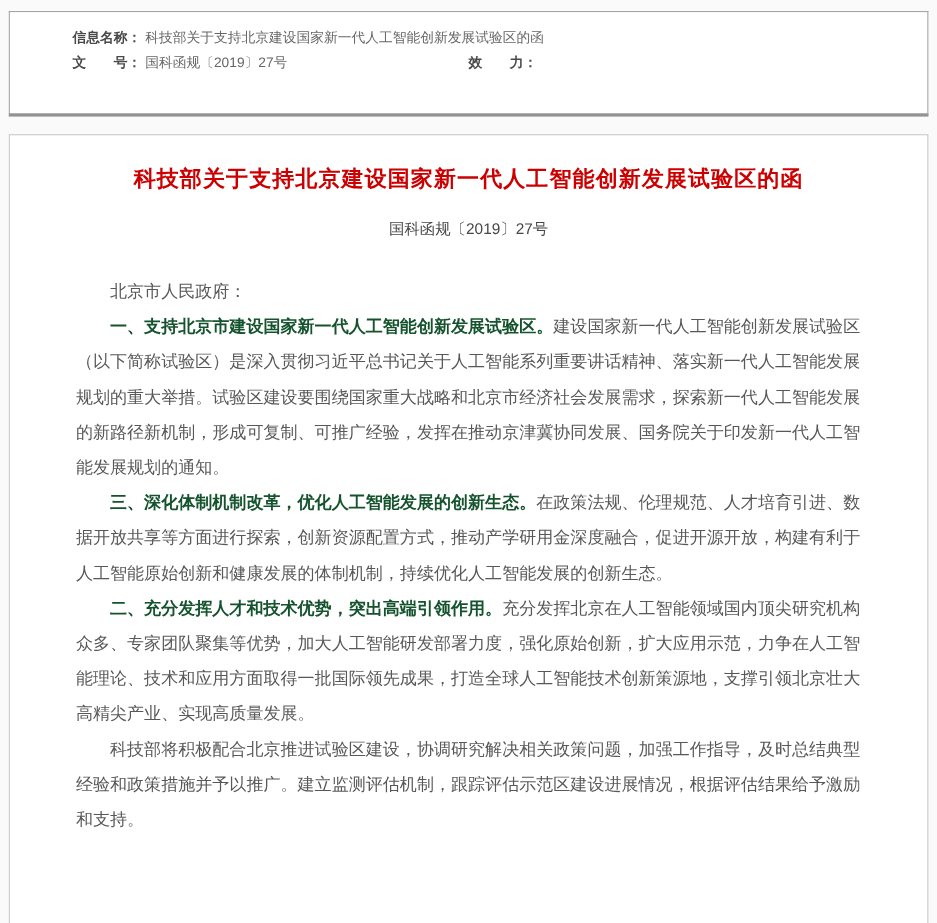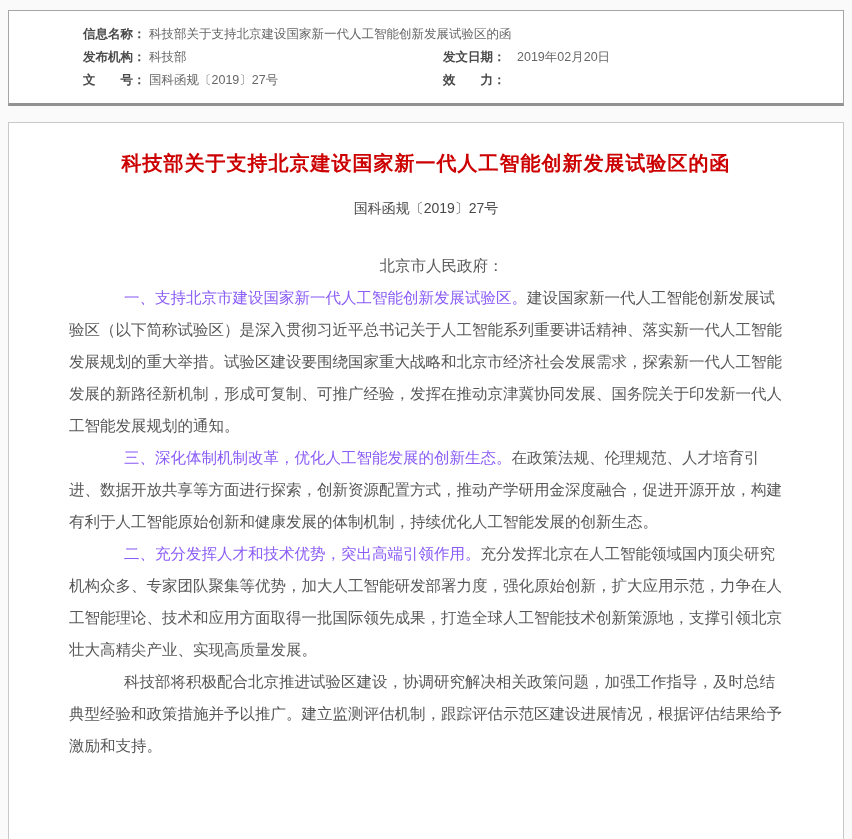--- a/index.html
+++ b/index.html
@@ -14,21 +14,21 @@
   
   .meta-panel {
     position: absolute; left: 8px; top: 10px; width: 836px; height: 96px;
     background: #fff;
     border: 1px solid #a6a6a6;
     border-bottom: 3px solid #929292;
     padding-top: 12px;
   }
   .meta-row { display: flex; align-items: center; height: 23px; font-size: 12.5px; }
   .m-label {
-    margin-left: 74px; width: 66px; flex: 0 0 66px;
+    margin-left: 57px; width: 66px; flex: 0 0 66px;
     font-weight: bold; color: #4a4a4a; white-space: pre;
   }
   .m-value { color: #666; white-space: nowrap; overflow: hidden; }
   .m-value.colwide { width: 294px; flex: 0 0 294px; }
   .m-label.right { margin-left: 0; width: 74px; flex: 0 0 74px; }
 
   
   .doc-panel {
     position: absolute; left: 8px; top: 122px; width: 836px; height: 920px;
     background: #fff;
@@ -48,39 +48,33 @@
     color: #474747;
     margin-top: 22px;
     line-height: 20px;
   }
   .doc-body {
     margin-top: 32px;
     font-size: 15.5px;
     line-height: 32px;
     color: #585858;
   }
-  .salutation { text-indent: 0; text-align: center; }
+  .salutation { text-indent: 0; }
   .doc-body p { text-indent: 2em; margin: 0; }
-  .doc-body p .lead { font-weight: normal; color: #8b5cf6; margin-left: 24px; }
+  .doc-body p .lead { font-weight: bold; color: #14532d; }
 </style>
 </head>
 <body>
 
 <div class="page">
 
   <div class="meta-panel">
     <div class="meta-row">
       <span class="m-label">信息名称：</span>
       <span class="m-value">科技部关于支持北京建设国家新一代人工智能创新发展试验区的函</span>
-    </div>
-    <div class="meta-row">
-      <span class="m-label">发布机构：</span>
-      <span class="m-value colwide">科技部</span>
-      <span class="m-label right">发文日期：</span>
-      <span class="m-value">2019年02月20日</span>
     </div>
     <div class="meta-row">
       <span class="m-label">文　　号：</span>
       <span class="m-value colwide">国科函规〔2019〕27号</span>
       <span class="m-label right">效　　力：</span>
       <span class="m-value"></span>
     </div>
   </div>
 
   <div class="doc-panel">

